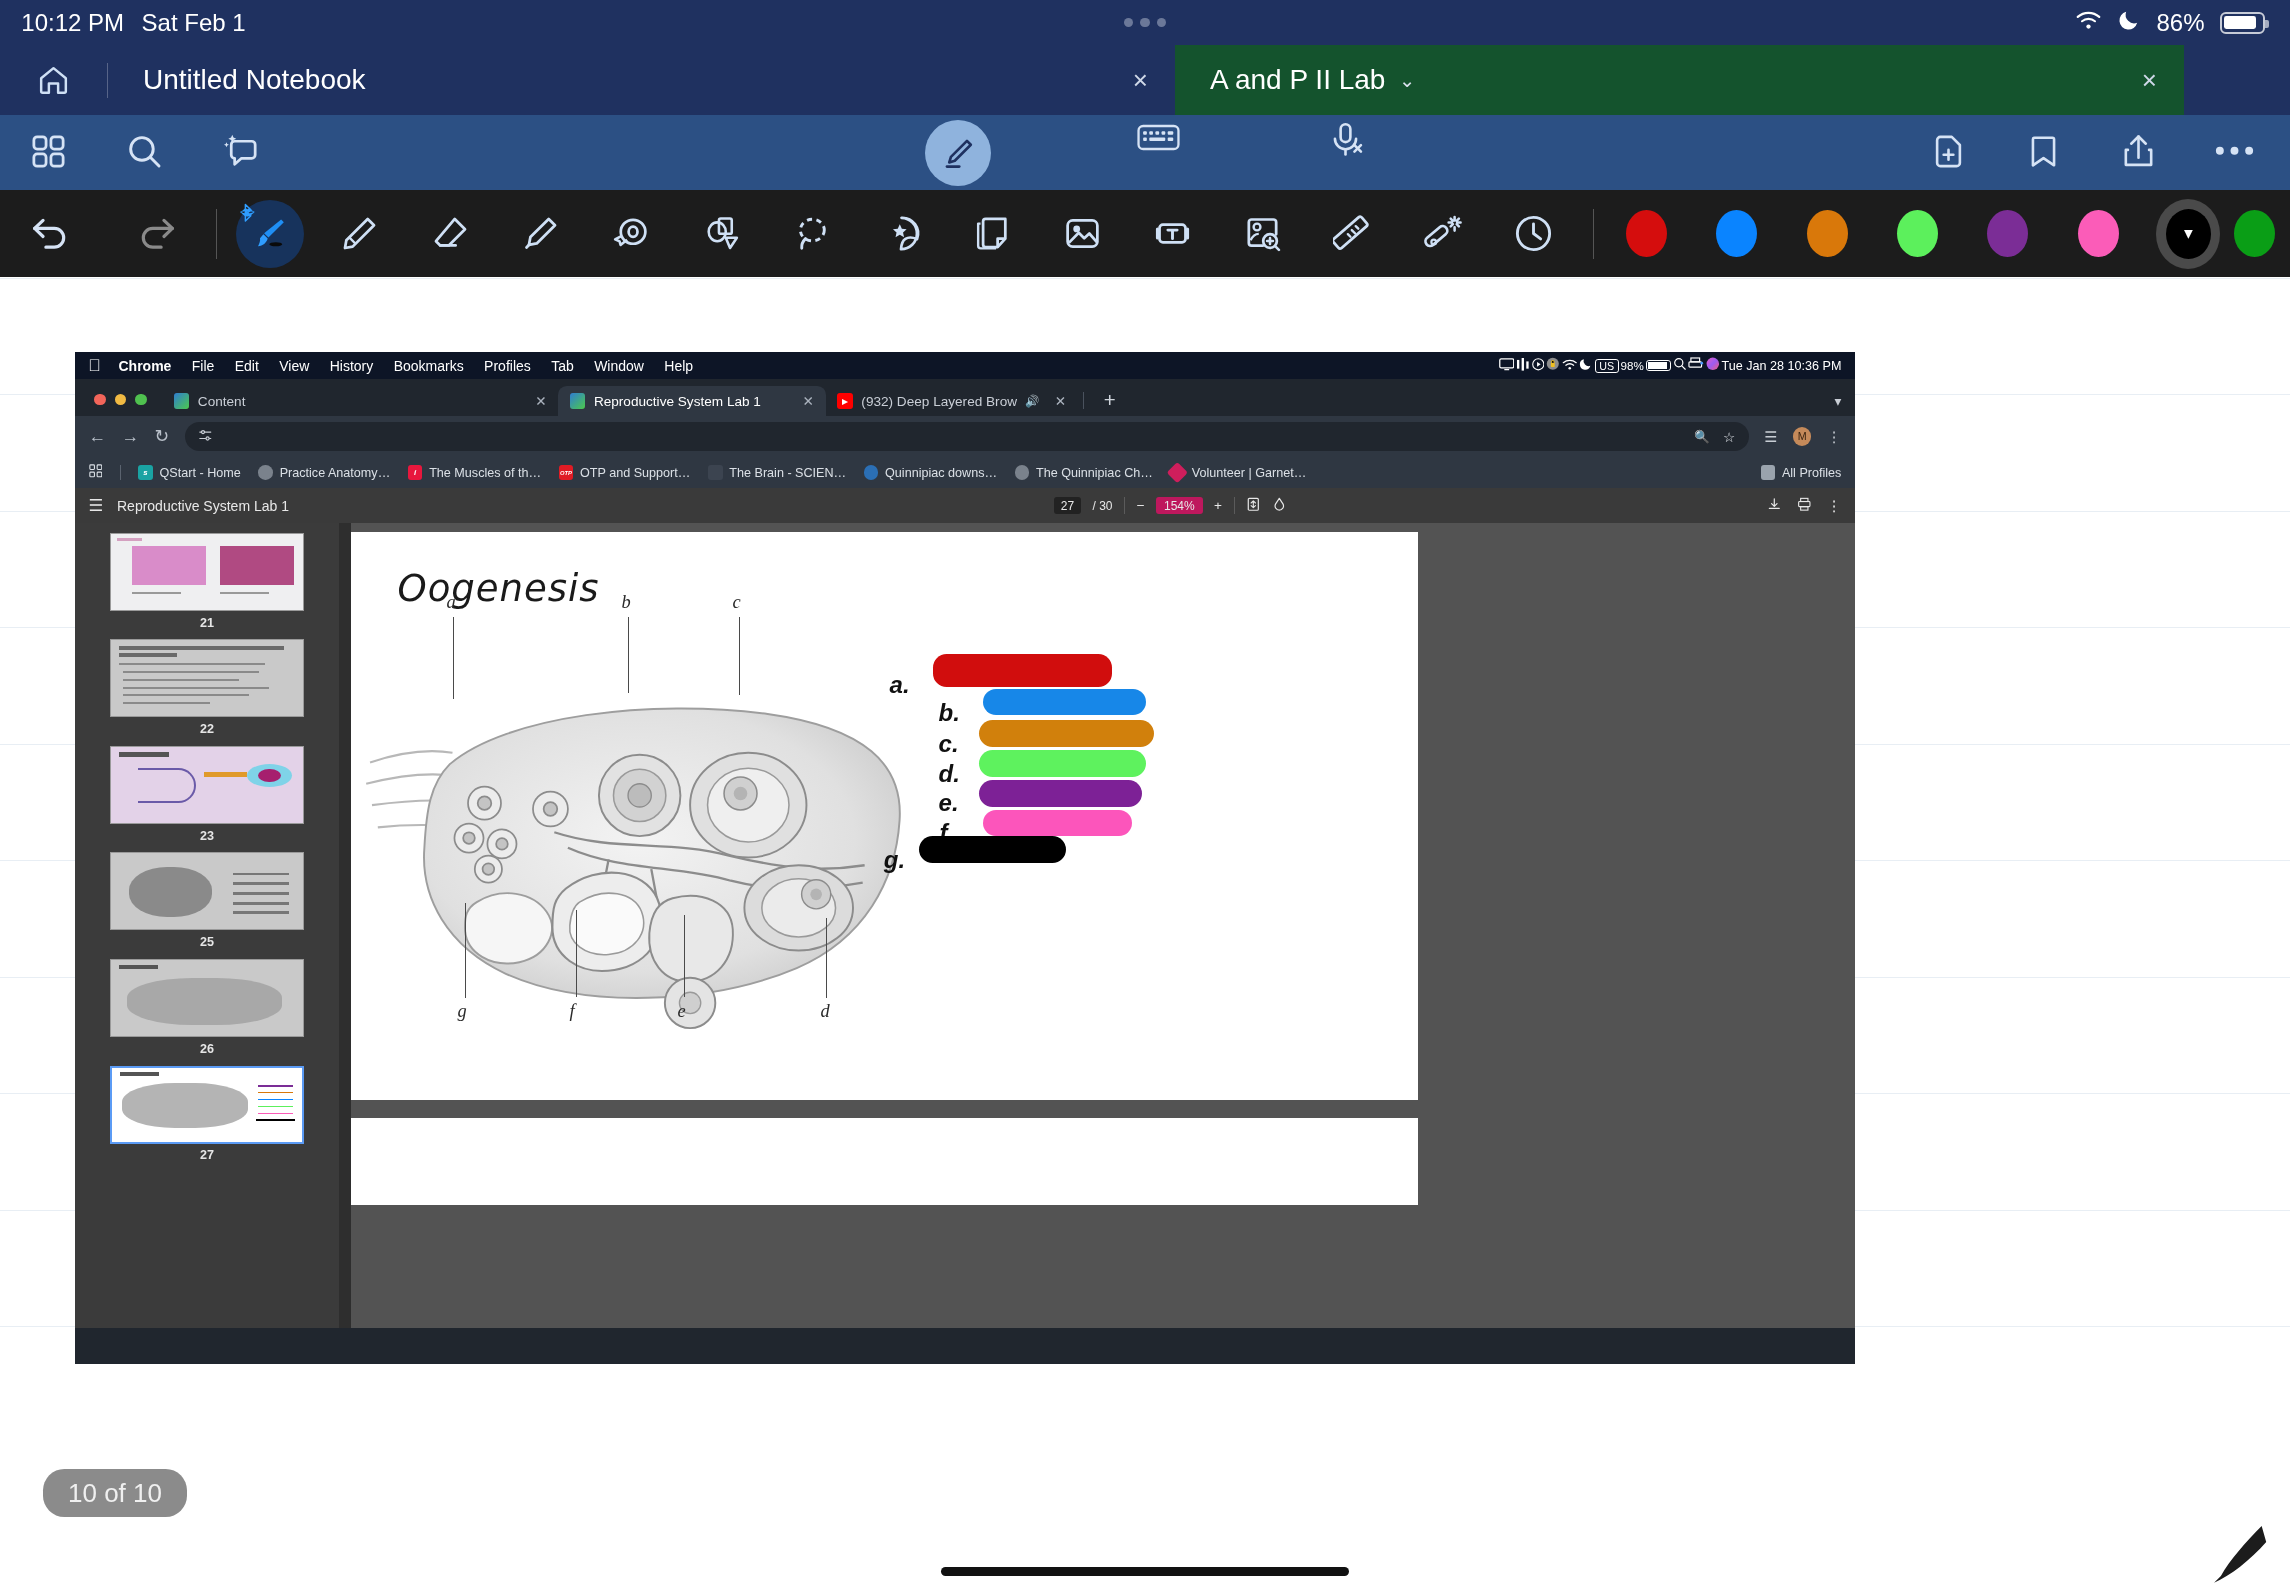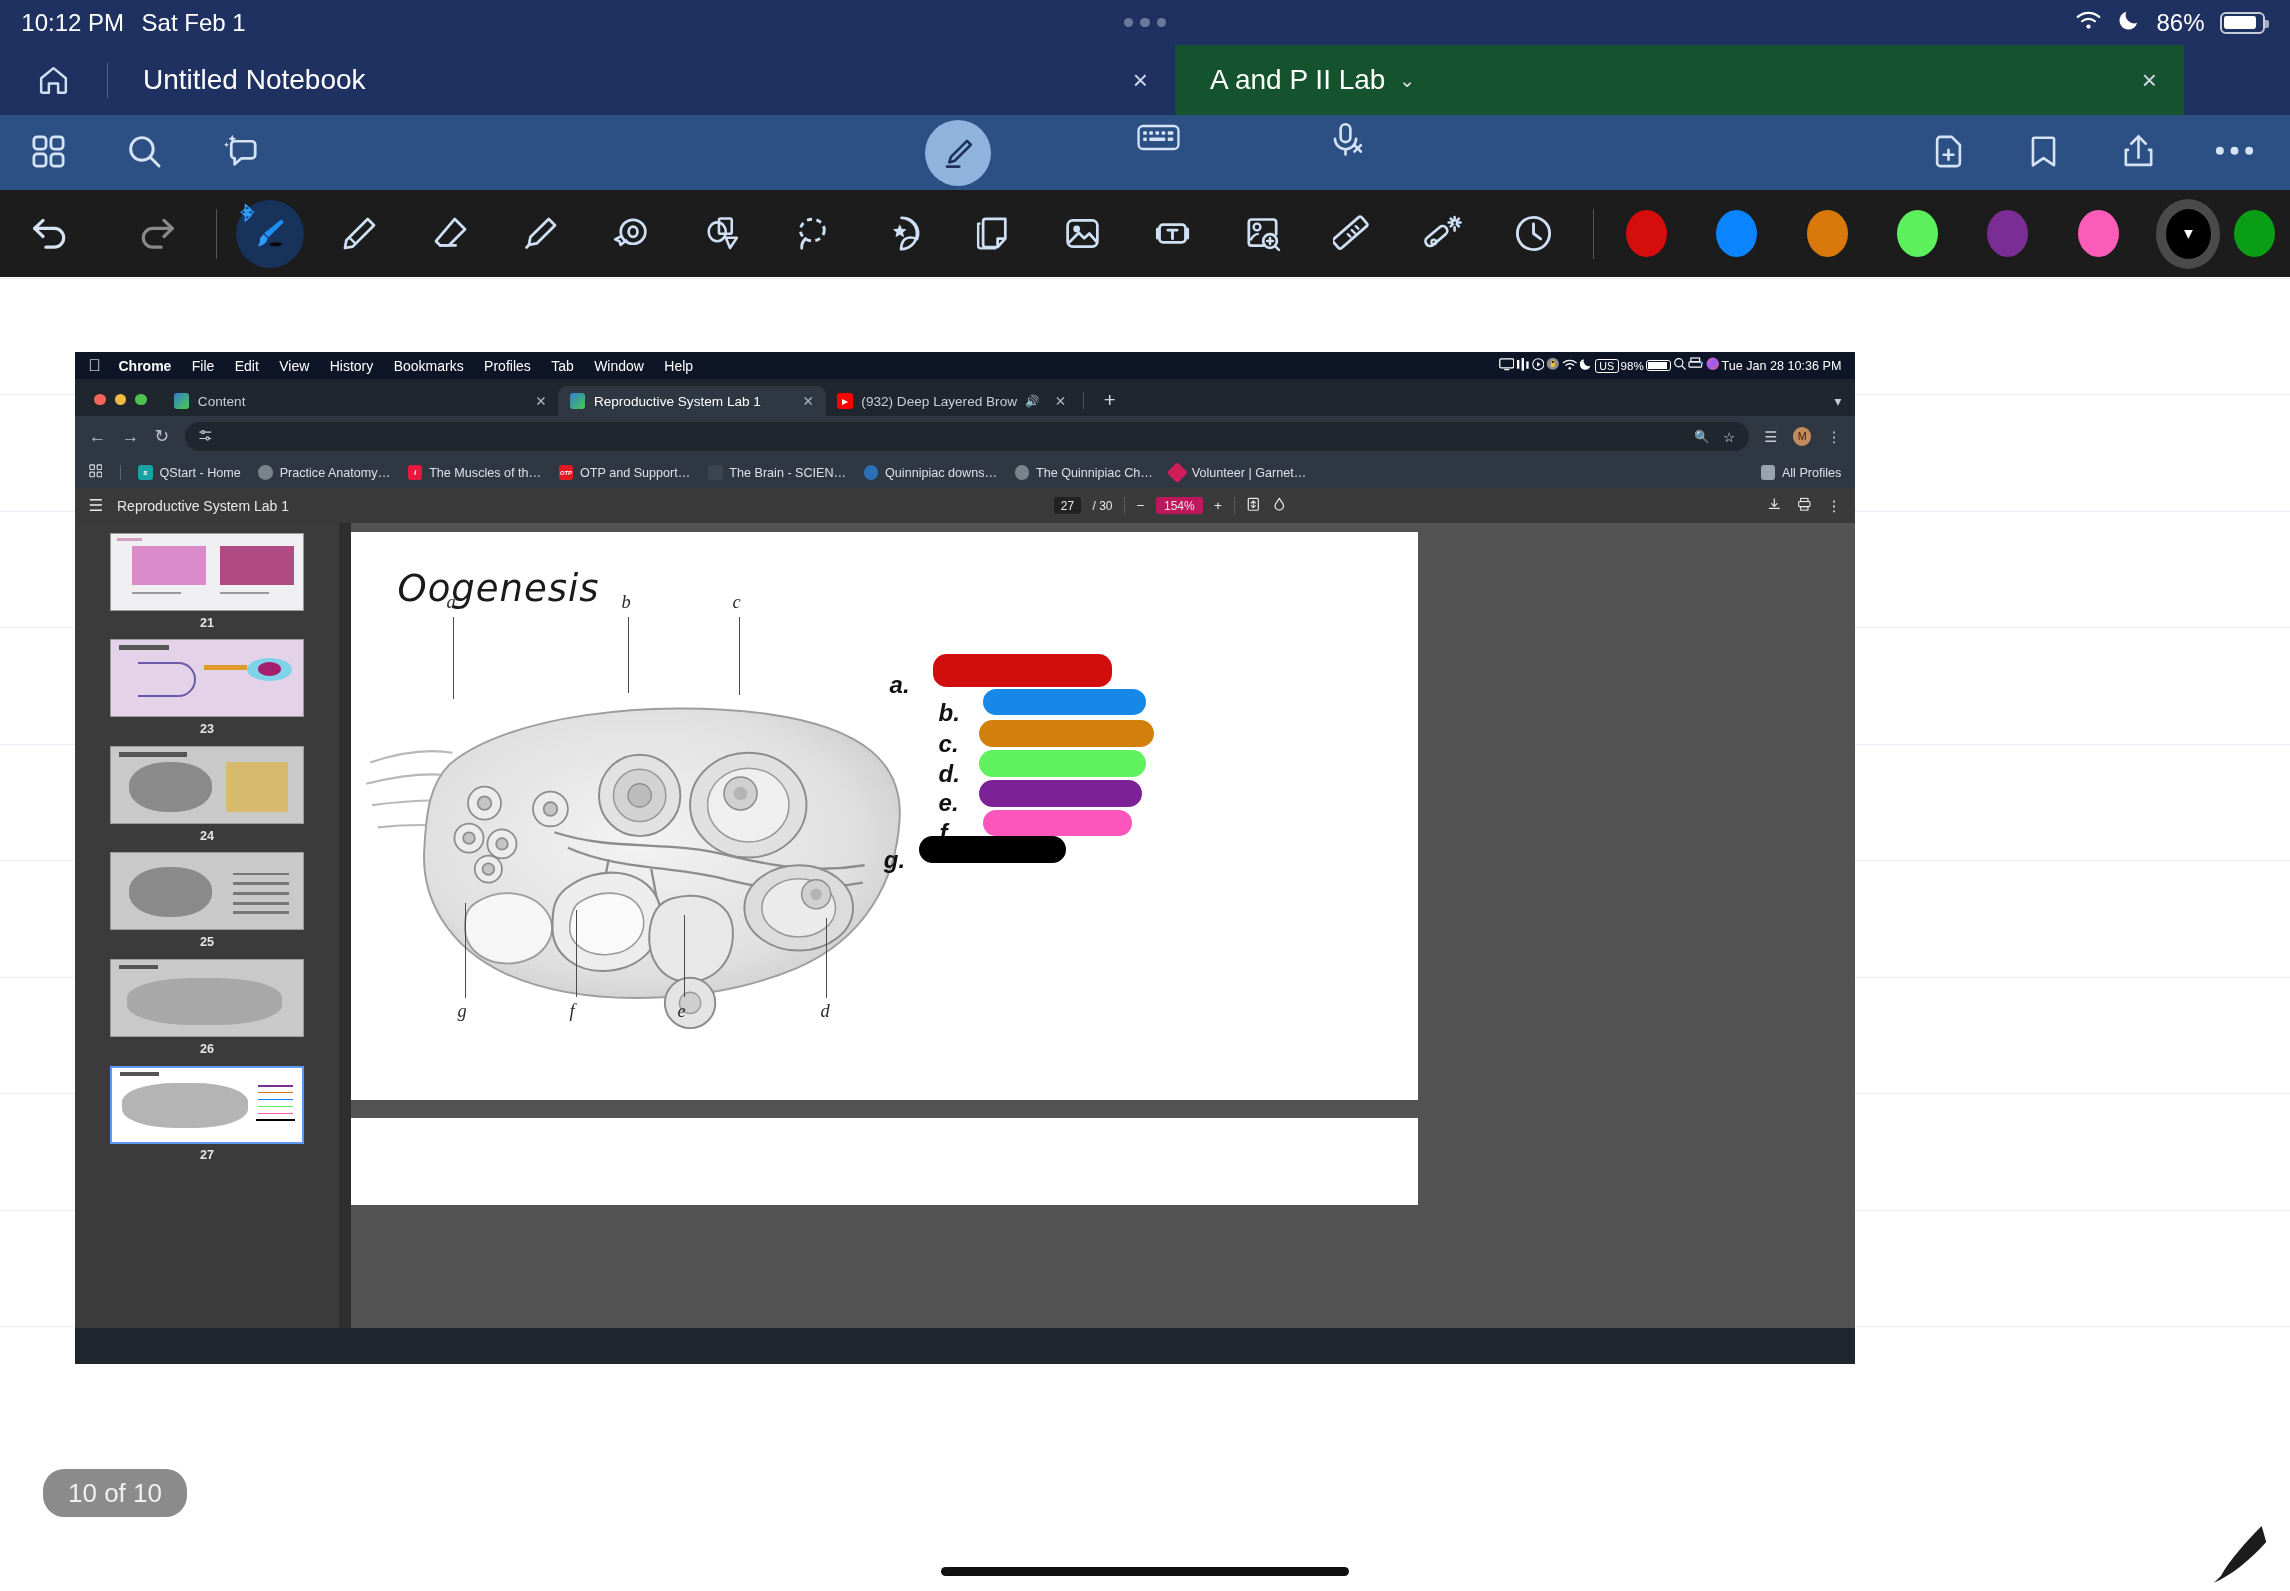--- a/index.html
+++ b/index.html
@@ -710,36 +710,41 @@
         <div class="frame" style="background:#efeff1">
           <div style="position:absolute;left:5.8px;top:3.9px;width:25px;height:3.9px;background:#d4a0c0"></div>
           <div style="position:absolute;left:21.3px;top:12.6px;width:74px;height:39px;background:#d98cc9"></div>
           <div style="position:absolute;left:109px;top:12.6px;width:74px;height:39px;background:#b04a82"></div>
           <div style="position:absolute;left:21.3px;top:58px;width:49px;height:1.9px;background:#999"></div>
           <div style="position:absolute;left:109px;top:58px;width:49px;height:1.9px;background:#999"></div>
         </div>
         <div class="num">21</div>
       </div>
       <div class="thumb">
+        <div class="frame">
+          <div style="position:absolute;left:7.8px;top:5.8px;width:165px;height:3.9px;background:#6a6a6a"></div>
+          <div style="position:absolute;left:7.8px;top:12.6px;width:58px;height:3.9px;background:#6a6a6a"></div>
+          <div style="position:absolute;left:7.8px;top:23px;width:146px;height:1.9px;background:#8a8a8a"></div>
+          <div style="position:absolute;left:11.6px;top:31px;width:136px;height:1.9px;background:#8a8a8a"></div>
+          <div style="position:absolute;left:11.6px;top:39px;width:116px;height:1.9px;background:#8a8a8a"></div>
+          <div style="position:absolute;left:11.6px;top:47px;width:146px;height:1.9px;background:#8a8a8a"></div>
+          <div style="position:absolute;left:11.6px;top:54px;width:126px;height:1.9px;background:#8a8a8a"></div>
+          <div style="position:absolute;left:11.6px;top:62px;width:87px;height:1.9px;background:#8a8a8a"></div>
+        </div>
+        <div class="num">22</div>
+      </div>
+      <div class="thumb">
         <div class="frame" style="background:#e3d2e8">
           <div style="position:absolute;left:7.8px;top:4.9px;width:50px;height:4.9px;background:#555"></div>
           <div style="position:absolute;left:27px;top:21.3px;width:58px;height:35px;border:2.9px solid #6a5aa8;border-radius:0 29px 29px 0;border-left:none"></div>
           <div style="position:absolute;left:93px;top:25px;width:43px;height:4.9px;background:#e09a2a"></div>
           <div style="position:absolute;left:136px;top:17.5px;width:45px;height:23px;background:#7fd3e8;border-radius:50%"></div>
           <div style="position:absolute;left:147px;top:22px;width:23px;height:13.6px;background:#a61f6e;border-radius:50%"></div>
         </div>
         <div class="num">23</div>
-      </div>
-      <div class="thumb">
-        <div class="frame">
-          <div style="position:absolute;left:7.8px;top:4.9px;width:68px;height:4.9px;background:#555"></div>
-          <div style="position:absolute;left:17.5px;top:15.5px;width:83px;height:50px;background:#8a8a8a;border-radius:46%"></div>
-          <div style="position:absolute;left:115px;top:15.5px;width:62px;height:50px;background:#d8ba6e"></div>
-        </div>
-        <div class="num">24</div>
       </div>
       <div class="thumb">
         <div class="frame">
           <div style="position:absolute;left:17.5px;top:13.6px;width:83px;height:50px;background:#8a8a8a;border-radius:46%"></div>
           <div style="position:absolute;left:122px;top:19.4px;width:56px;height:2.4px;background:#777"></div>
           <div style="position:absolute;left:122px;top:29px;width:56px;height:2.4px;background:#777"></div>
           <div style="position:absolute;left:122px;top:39px;width:56px;height:2.4px;background:#777"></div>
           <div style="position:absolute;left:122px;top:49px;width:56px;height:2.4px;background:#777"></div>
           <div style="position:absolute;left:122px;top:58px;width:56px;height:2.4px;background:#777"></div>
         </div>

